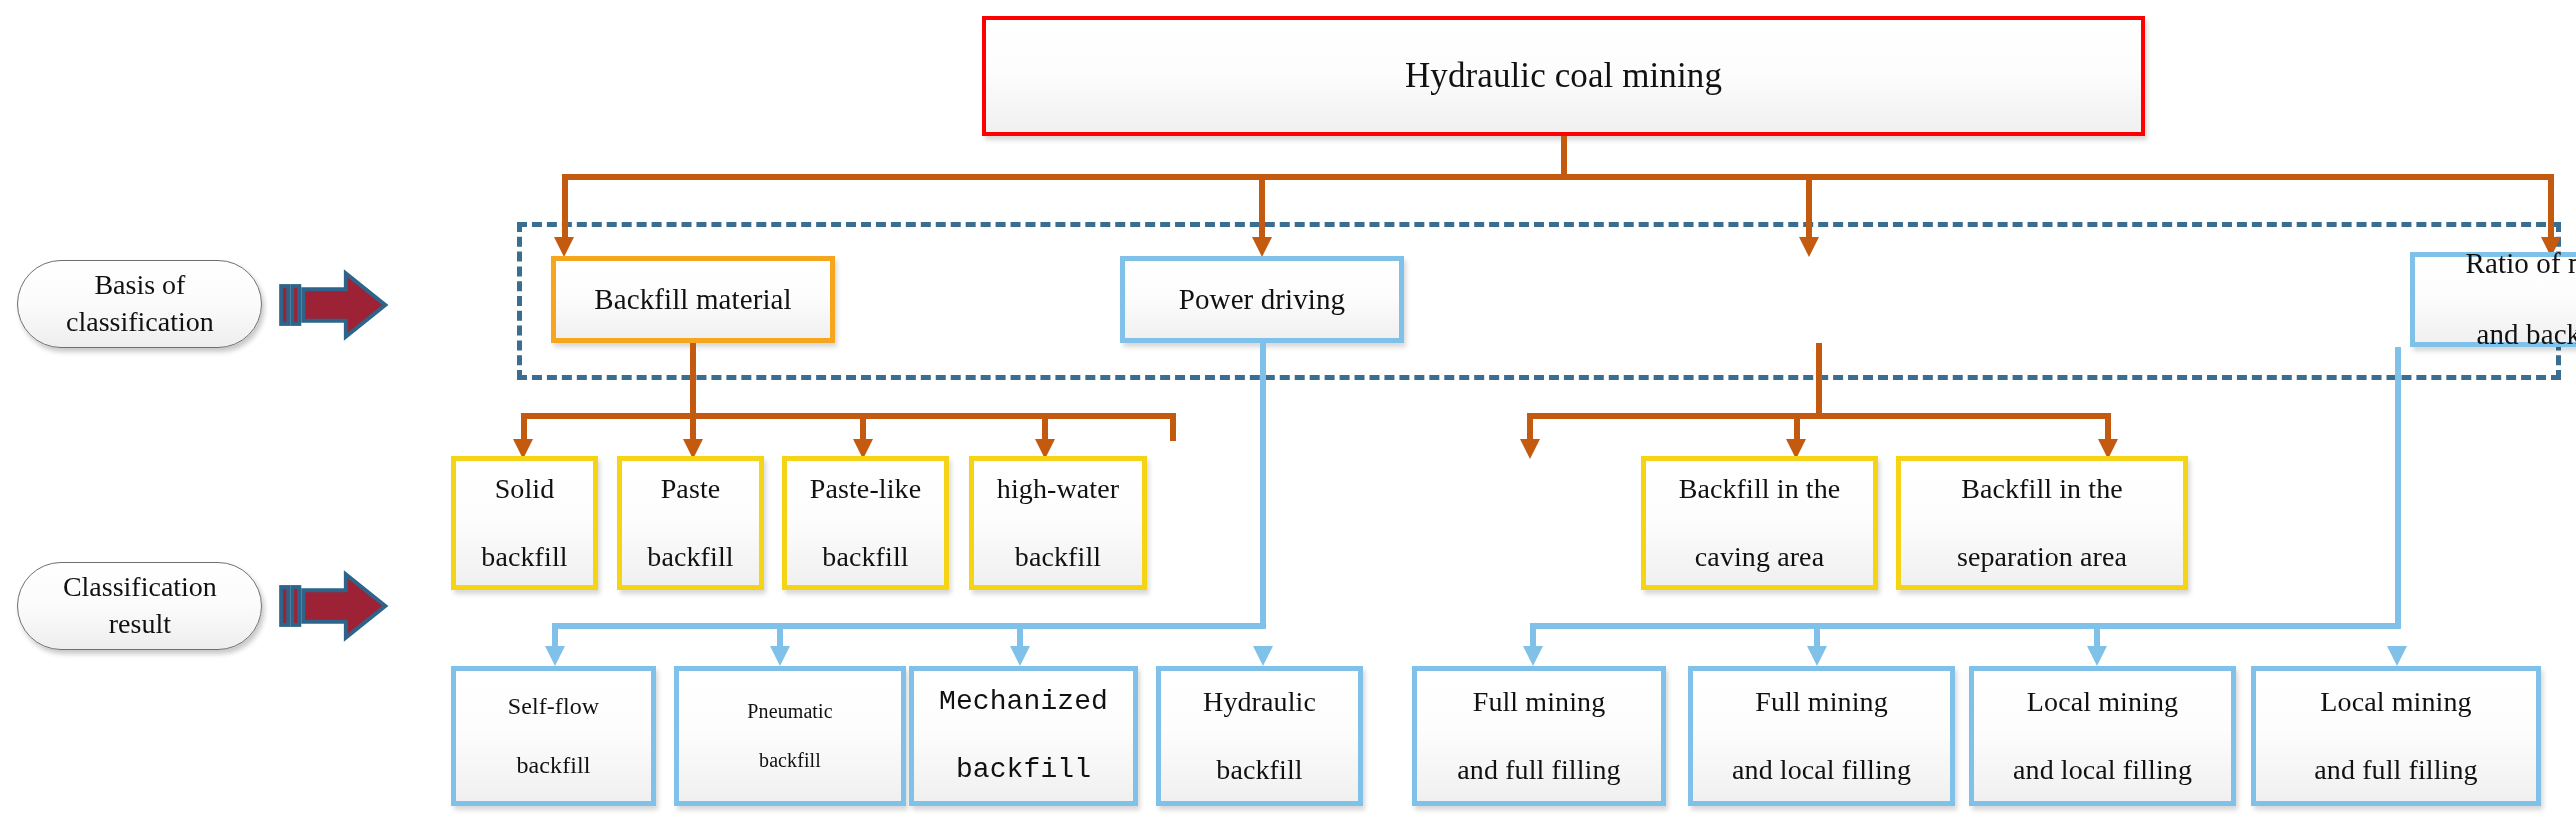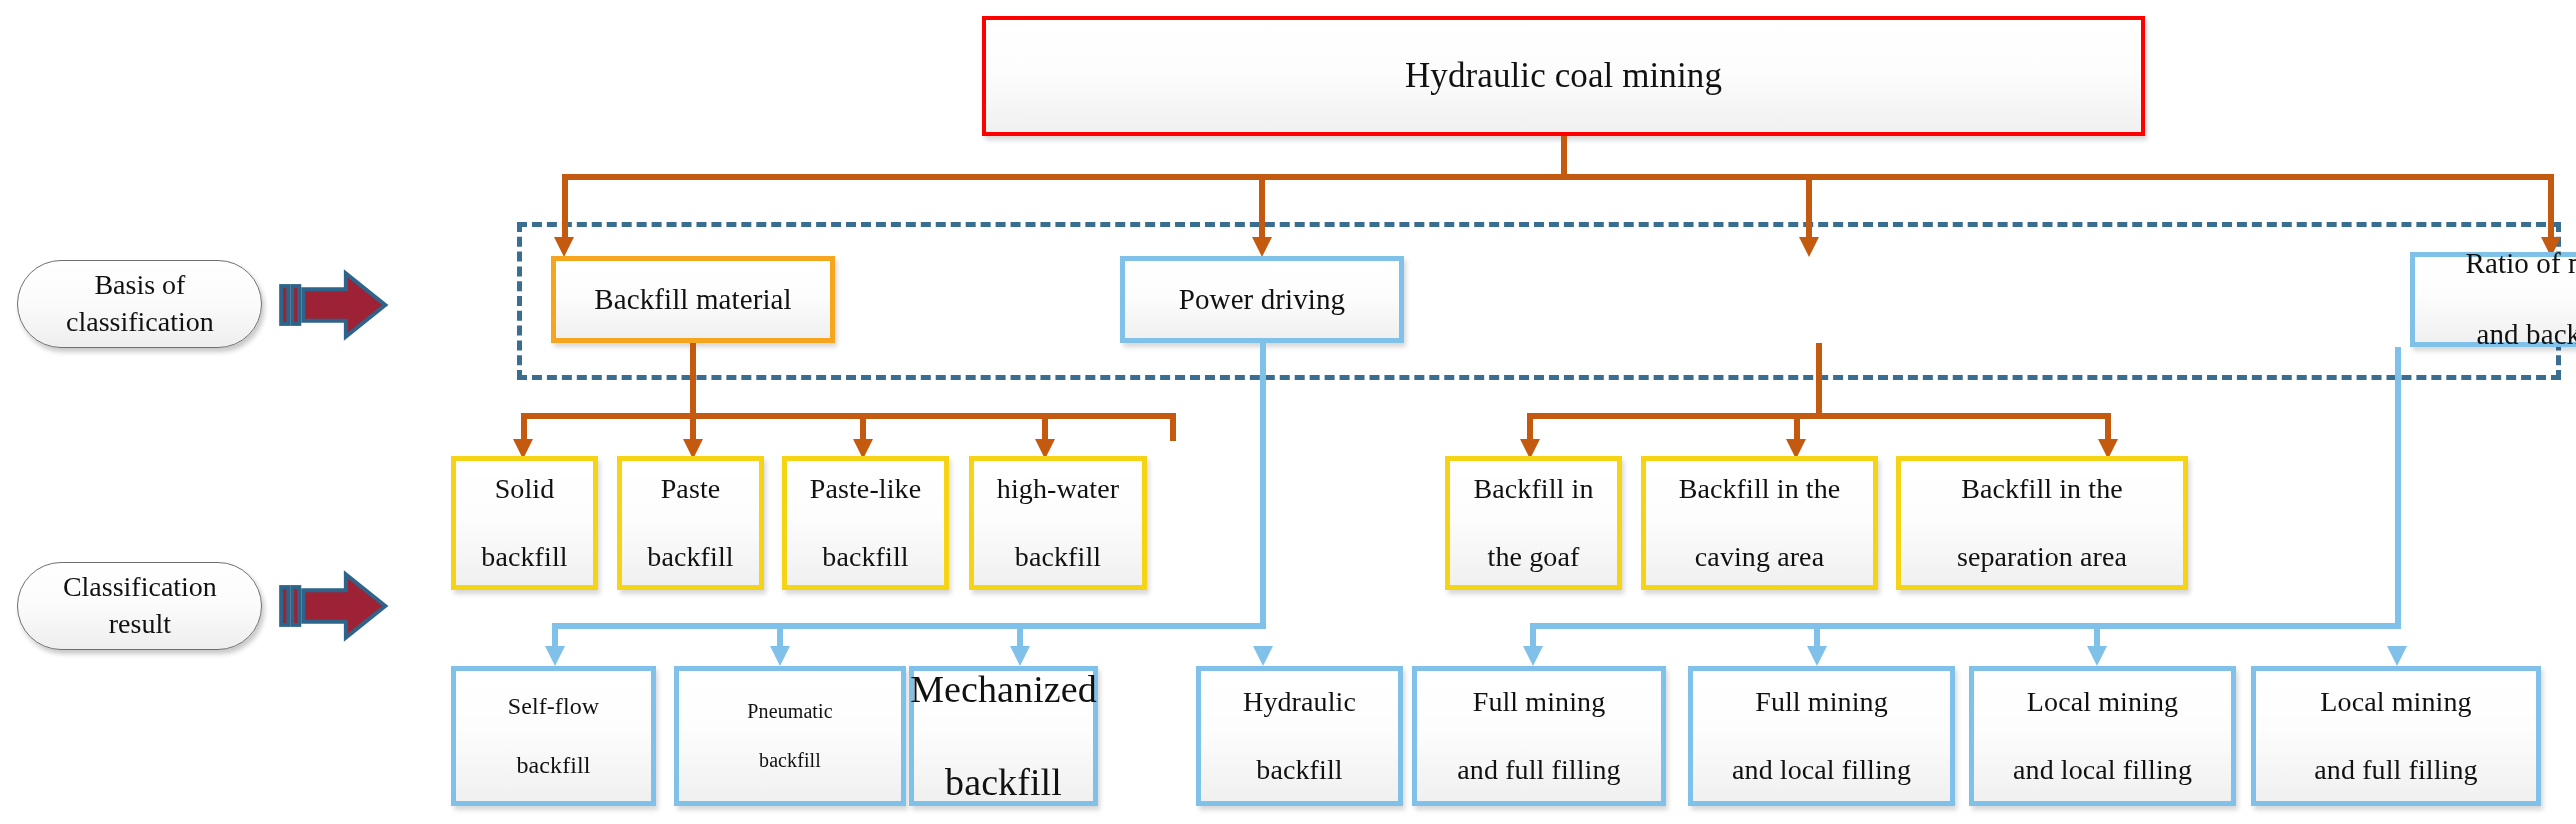--- a/index.html
+++ b/index.html
@@ -161,23 +161,20 @@
 
   <div class="ln v-o" style="left:1527px;top:413px;width:5.5px;height:28px;"></div>
   <div class="arrow arrow-o" style="left:1520px;top:439px;"></div>
 
   <div class="ln v-o" style="left:1794px;top:413px;width:5.5px;height:28px;"></div>
   <div class="arrow arrow-o" style="left:1786px;top:439px;"></div>
 
   <div class="ln v-o" style="left:2105px;top:413px;width:5.5px;height:28px;"></div>
   <div class="arrow arrow-o" style="left:2098px;top:439px;"></div>
 
-  <div class="node n-yellow" style="left:1445px;top:456px;width:177px;height:134px;font-size:28px;">
-    <span><span>Backfill in</span><br><span>the goaf</span></span>
-  </div>
   <div class="node n-yellow" style="left:1641px;top:456px;width:237px;height:134px;font-size:28px;">
     <span><span>Backfill in the</span><br><span>caving area</span></span>
   </div>
   <div class="node n-yellow" style="left:1896px;top:456px;width:292px;height:134px;font-size:28px;">
     <span><span>Backfill in the</span><br><span>separation area</span></span>
   </div>
 
   <div class="ln v-b" style="left:1260px;top:343px;width:5.5px;height:286px;"></div>
   <div class="ln h-b" style="left:552px;top:623px;width:713px;height:5.5px;"></div>
 
@@ -191,24 +188,24 @@
   <div class="arrow arrow-b" style="left:1010px;top:646px;"></div>
 
   <div class="arrow arrow-b" style="left:1253px;top:646px;"></div>
 
   <div class="node n-blue" style="left:451px;top:666px;width:205px;height:140px;font-size:24px;">
     <span><span>Self-flow</span><br><span>backfill</span></span>
   </div>
   <div class="node n-blue" style="left:674px;top:666px;width:232px;height:140px;font-size:20px;">
     <span><span>Pneumatic</span><br><span>backfill</span></span>
   </div>
-  <div class="node n-blue" style="left:909px;top:666px;width:189px;height:140px;font-size:38px;">
+  <div class="node n-blue" style="left:909px;top:666px;width:229px;height:140px;font-size:28px;font-family:Liberation Mono, monospace;">
     <span><span>Mechanized</span><br><span>backfill</span></span>
   </div>
-  <div class="node n-blue" style="left:1156px;top:666px;width:207px;height:140px;font-size:28px;margin-left:40px;">
+  <div class="node n-blue" style="left:1156px;top:666px;width:207px;height:140px;font-size:28px;">
     <span><span>Hydraulic</span><br><span>backfill</span></span>
   </div>
 
   <div class="ln v-b" style="left:2395px;top:347px;width:5.5px;height:282px;"></div>
   <div class="ln h-b" style="left:1530px;top:623px;width:870px;height:5.5px;"></div>
 
   <div class="ln v-b" style="left:1530px;top:623px;width:5.5px;height:25px;"></div>
   <div class="arrow arrow-b" style="left:1523px;top:646px;"></div>
 
   <div class="ln v-b" style="left:1814px;top:623px;width:5.5px;height:25px;"></div>

